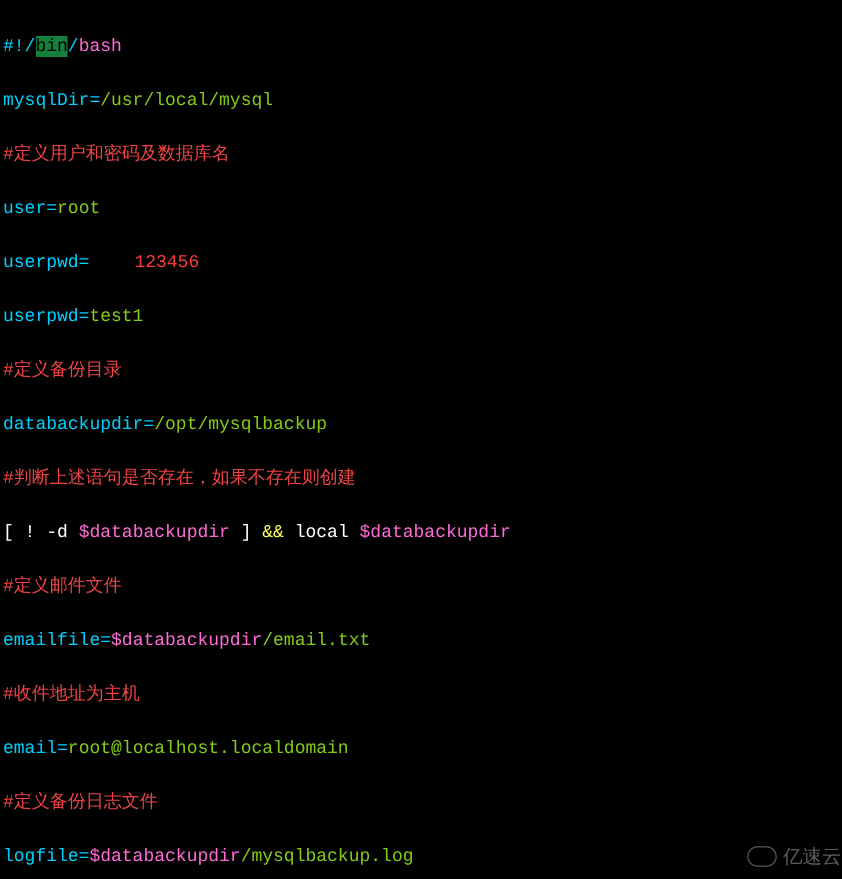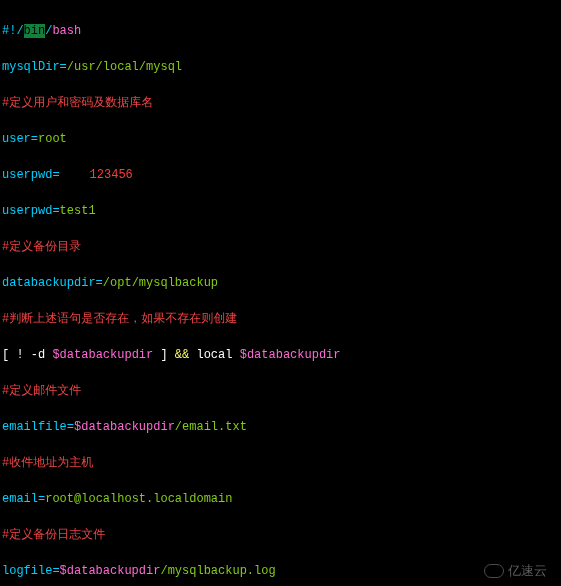--- a/index.html
+++ b/index.html
@@ -12,21 +12,21 @@
     font-family: "Courier New", Consolas, monospace;
     font-size: 12px;
     line-height: 18px;
   }
   .term {
     padding: 4px 2px;
     white-space: pre;
   }
   .watermark {
     position: absolute;
-    right: 14px;
+    right: 0;
     bottom: 6px;
     color: #a9a9a9;
     font-family: Liberation Serif, serif;
     font-size: 13px;
     opacity: 0.55;
     display: flex;
     align-items: center;
     gap: 4px;
   }
   .watermark .cloud {

